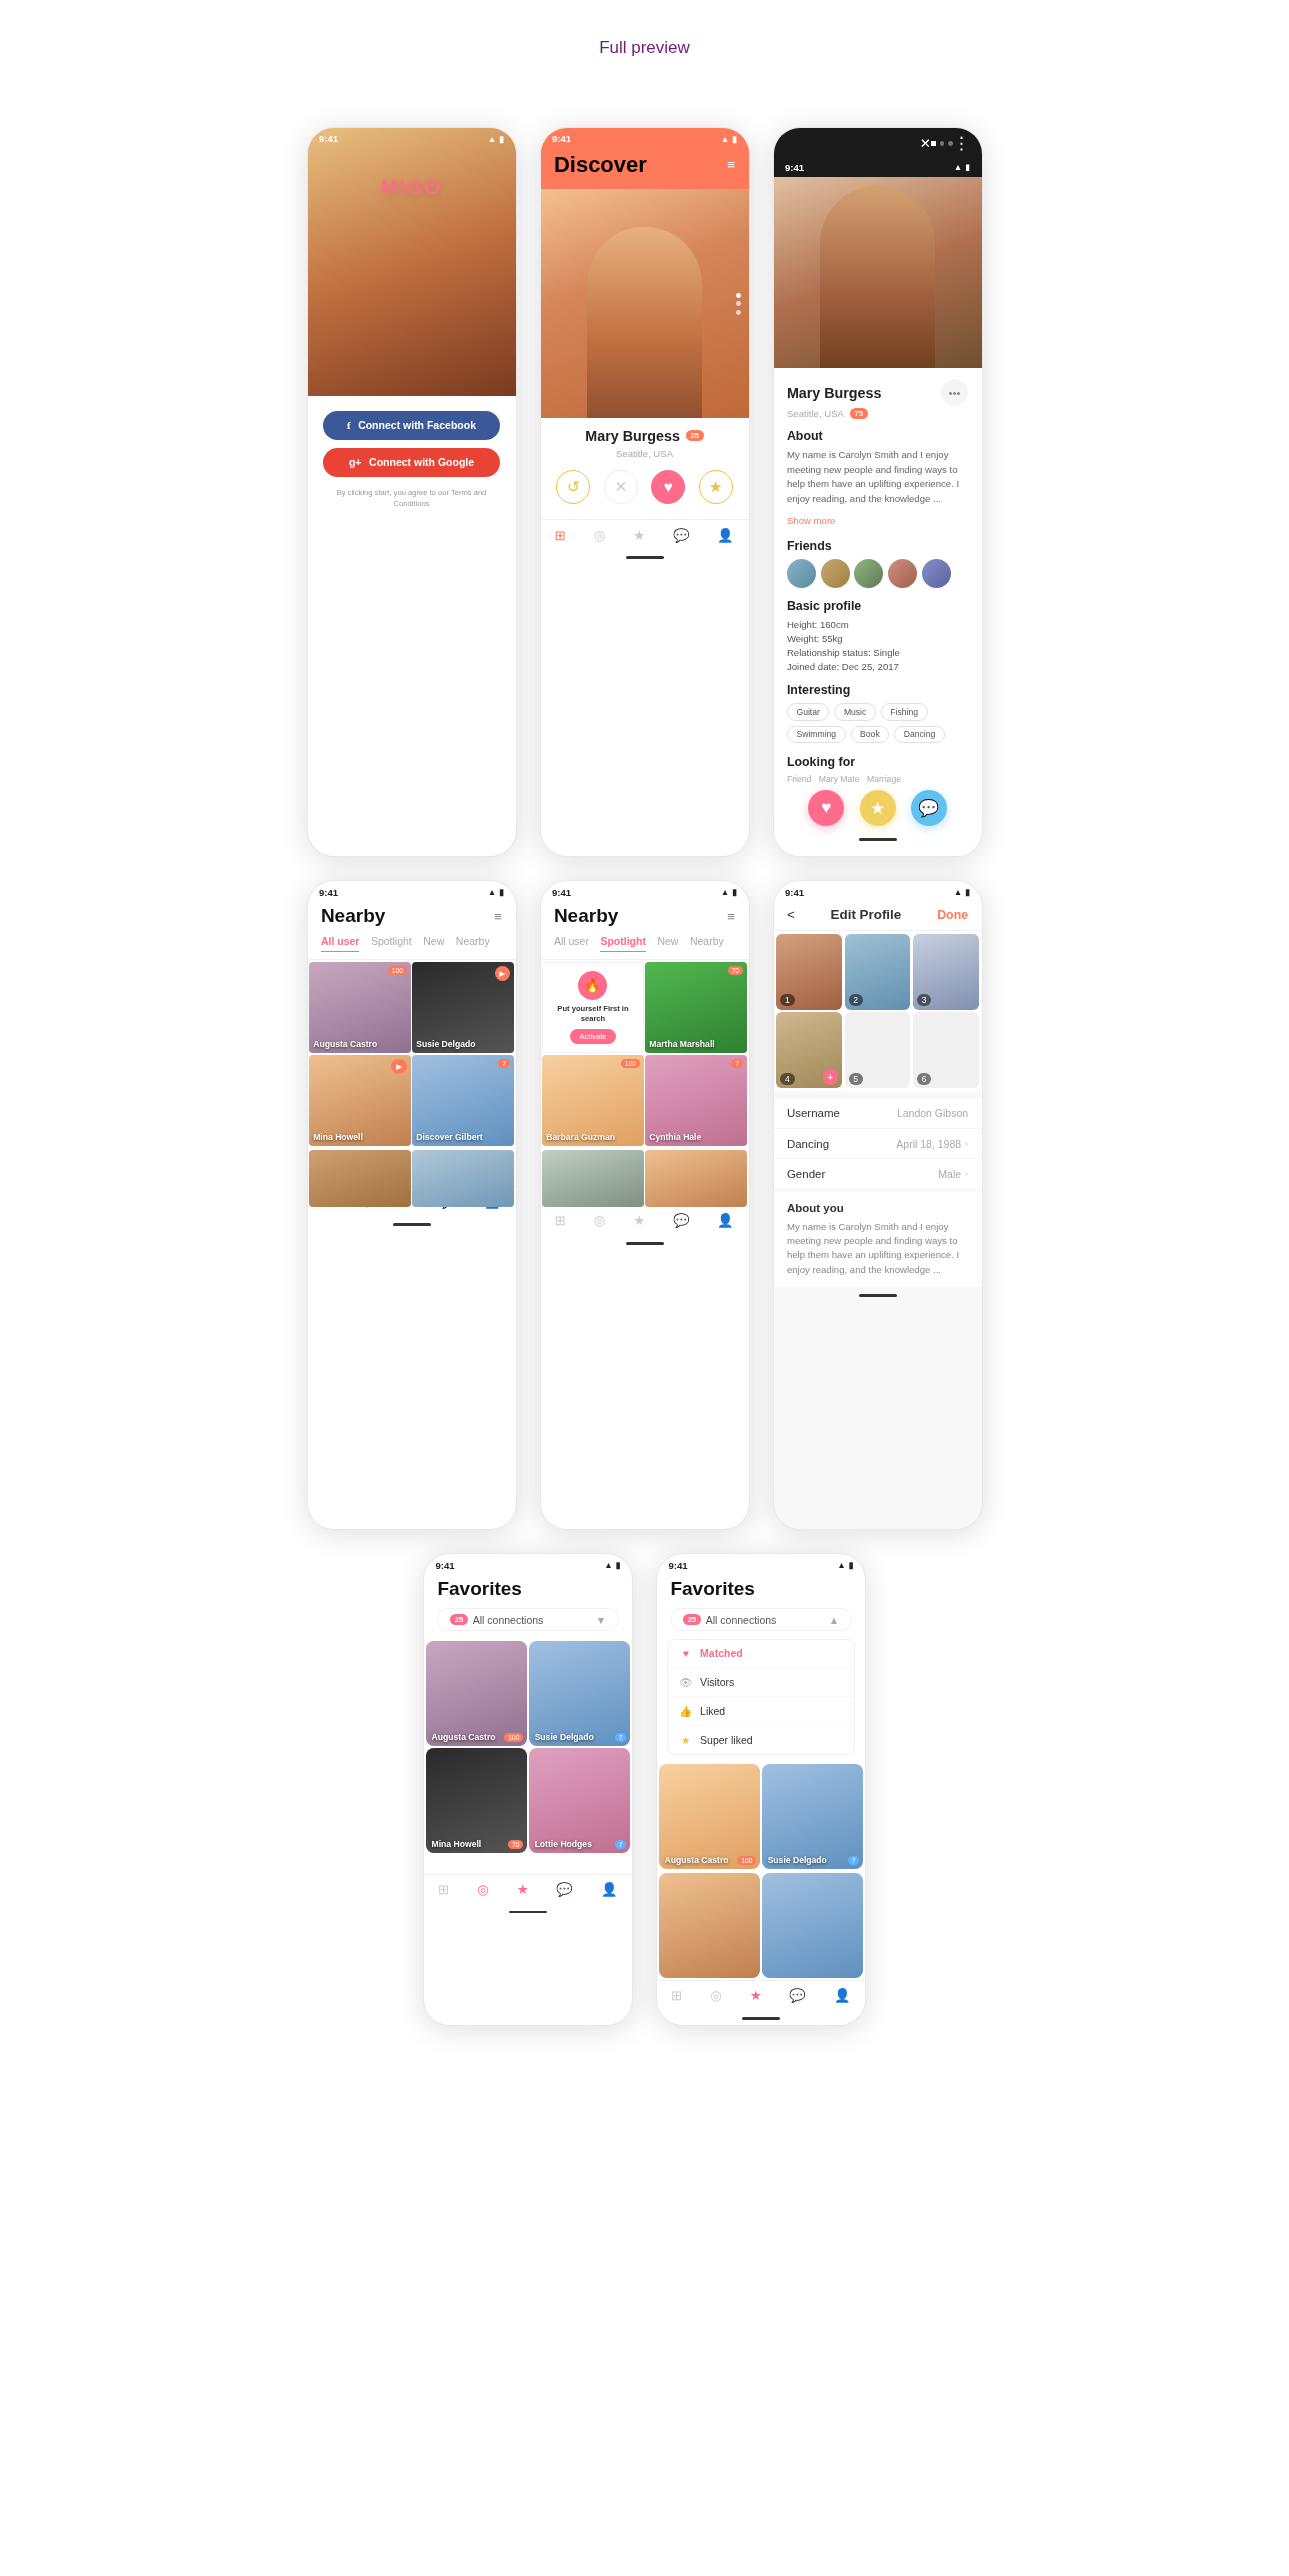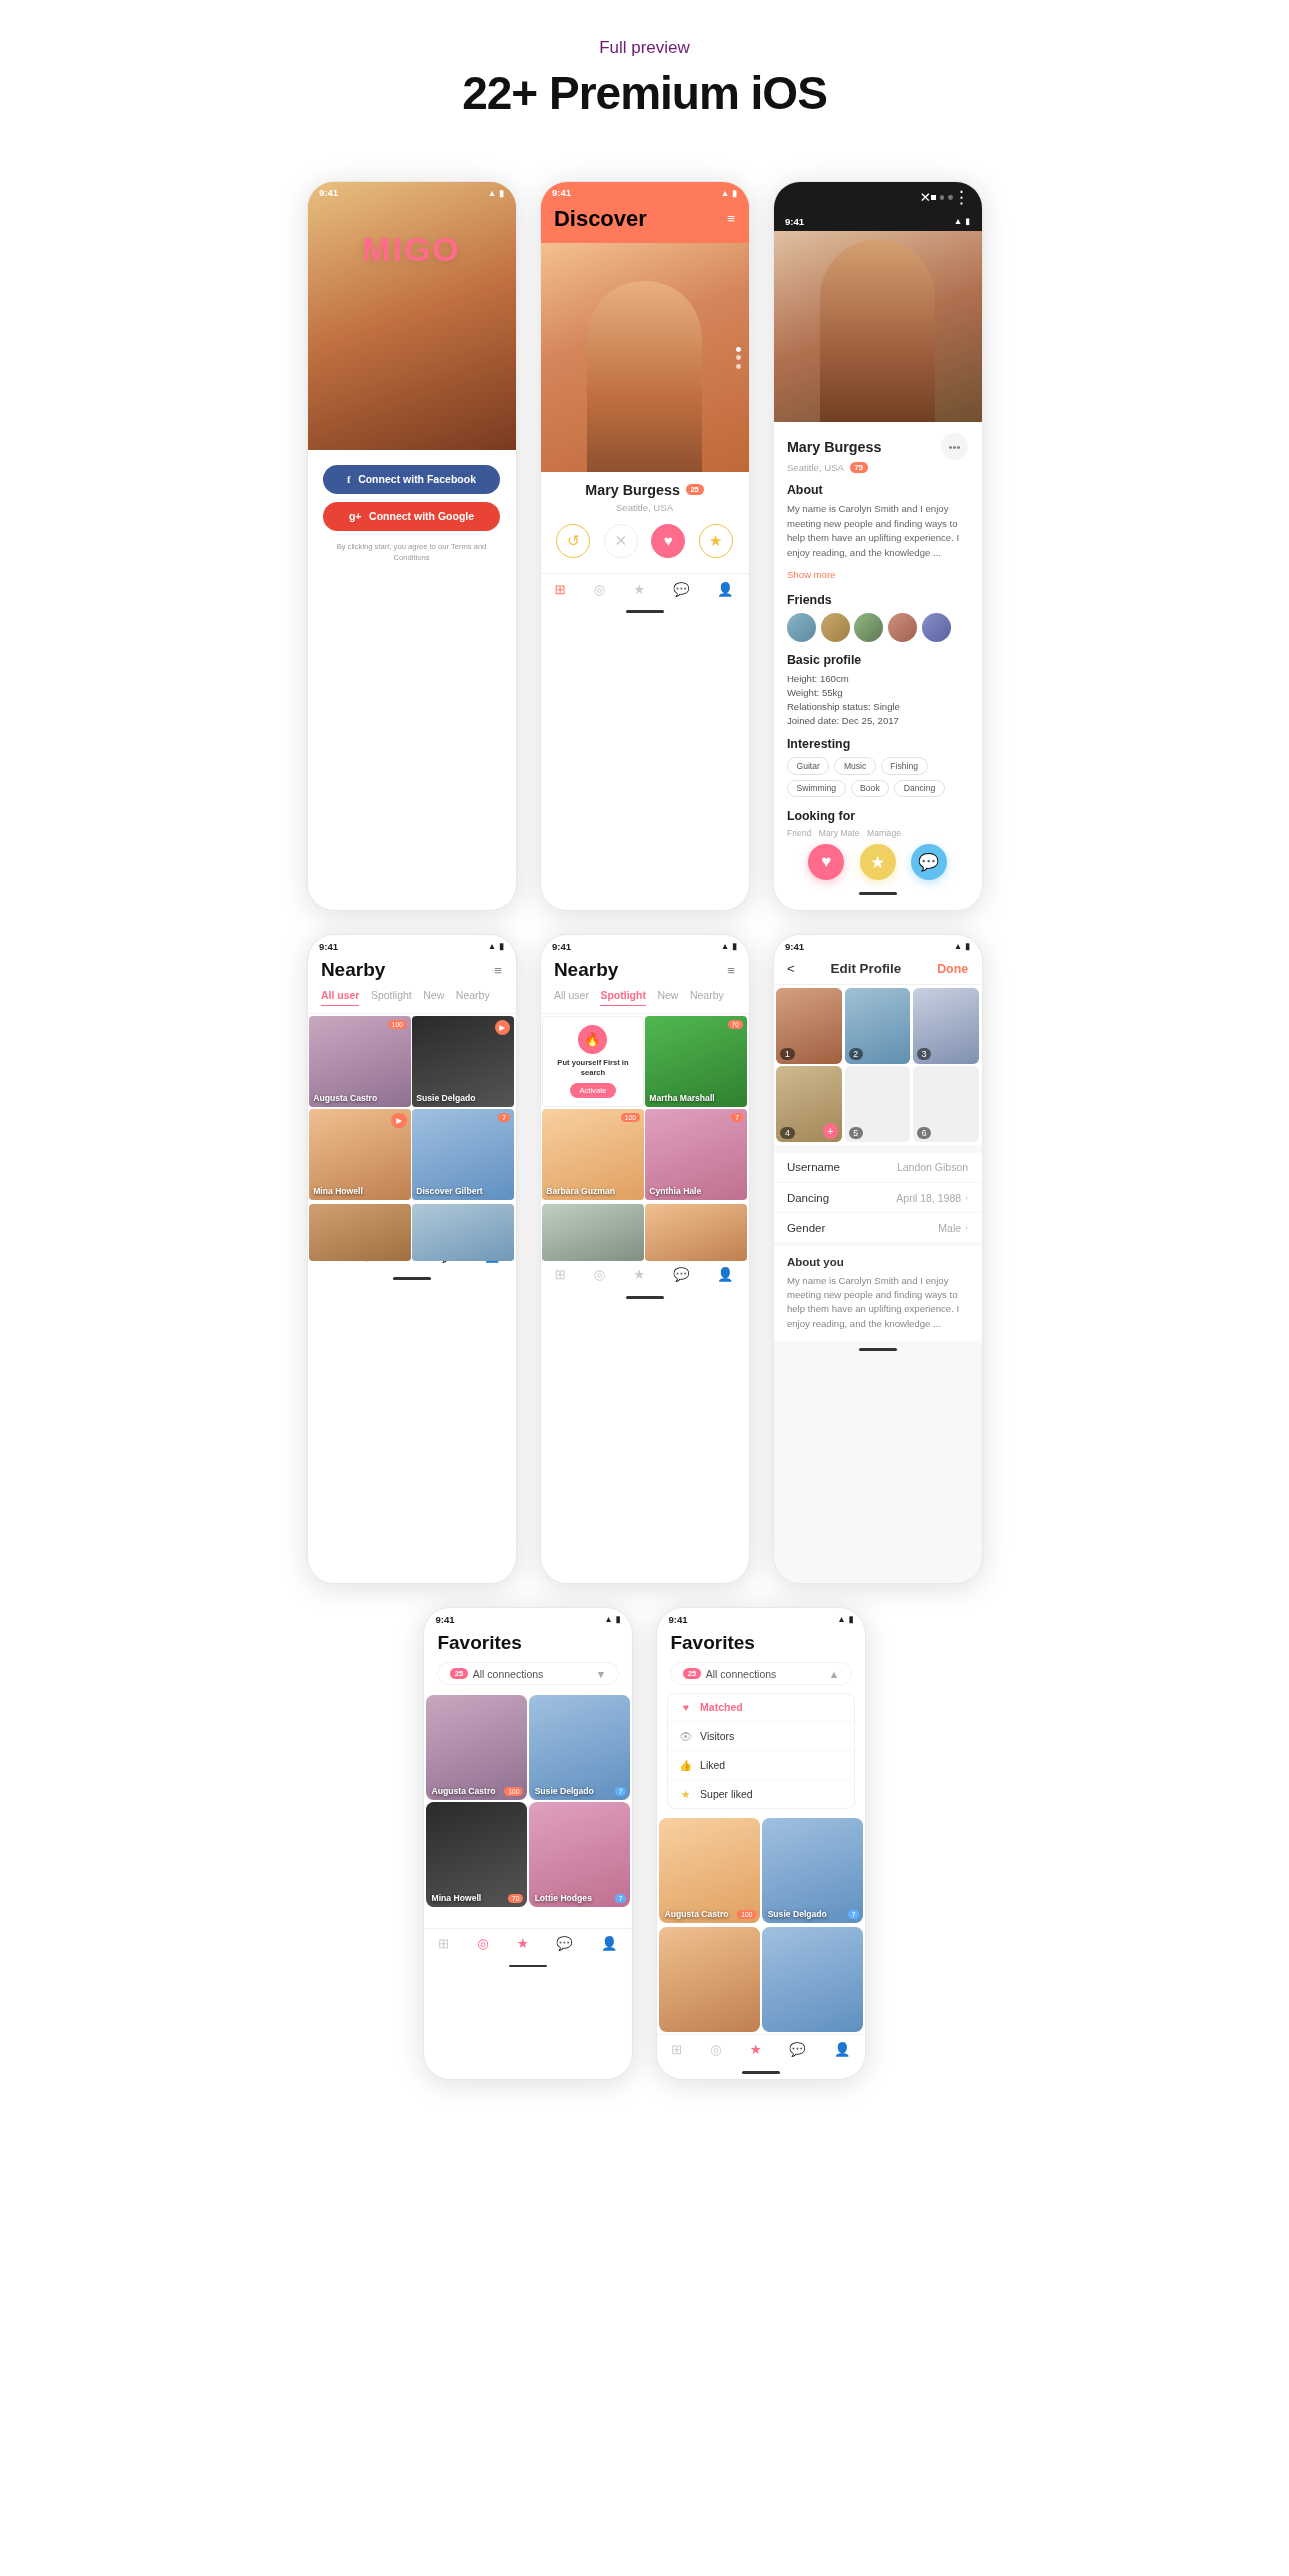--- a/index.html
+++ b/index.html
@@ -81,21 +81,21 @@
       display: flex;
       align-items: flex-end;
       justify-content: center;
     }
 
     .migo-logo {
       position: absolute;
       top: 48px;
       width: 100%;
       text-align: center;
-      font-size: 34px;
+      font-size: 20px;
       font-weight: 800;
       color: #ff6b8a;
       letter-spacing: 1.9px;
       text-shadow: 0 1.9px 7.6px rgba(0,0,0,0.1);
     }
 
     .login-buttons {
       padding: 15.3px 15.3px 7.6px;
       display: flex;
       flex-direction: column;
@@ -824,21 +824,20 @@
       height: 76px;
       color: #ddd;
       font-size: 23px;
     }
   </style>
 </head>
 <body>
 
 <div class="page-header">
   <div class="full-preview-label">Full preview</div>
-  <div class="main-title">22+ Premium iOS</div>
 </div>
 
 <div class="screens-row">
 
   <div class="phone screen-login">
     <div class="phone-status-bar" style="background: transparent; position: absolute; top: 0; left: 0; width: 100%; z-index: 10;">
       <span style="font-size:9.6px; font-weight:600; color:#fff;">9:41</span>
       <div class="status-icons">
         <span style="color:#fff; font-size:8.6px;">▲</span>
         <span style="color:#fff; font-size:8.6px;">▮</span>

